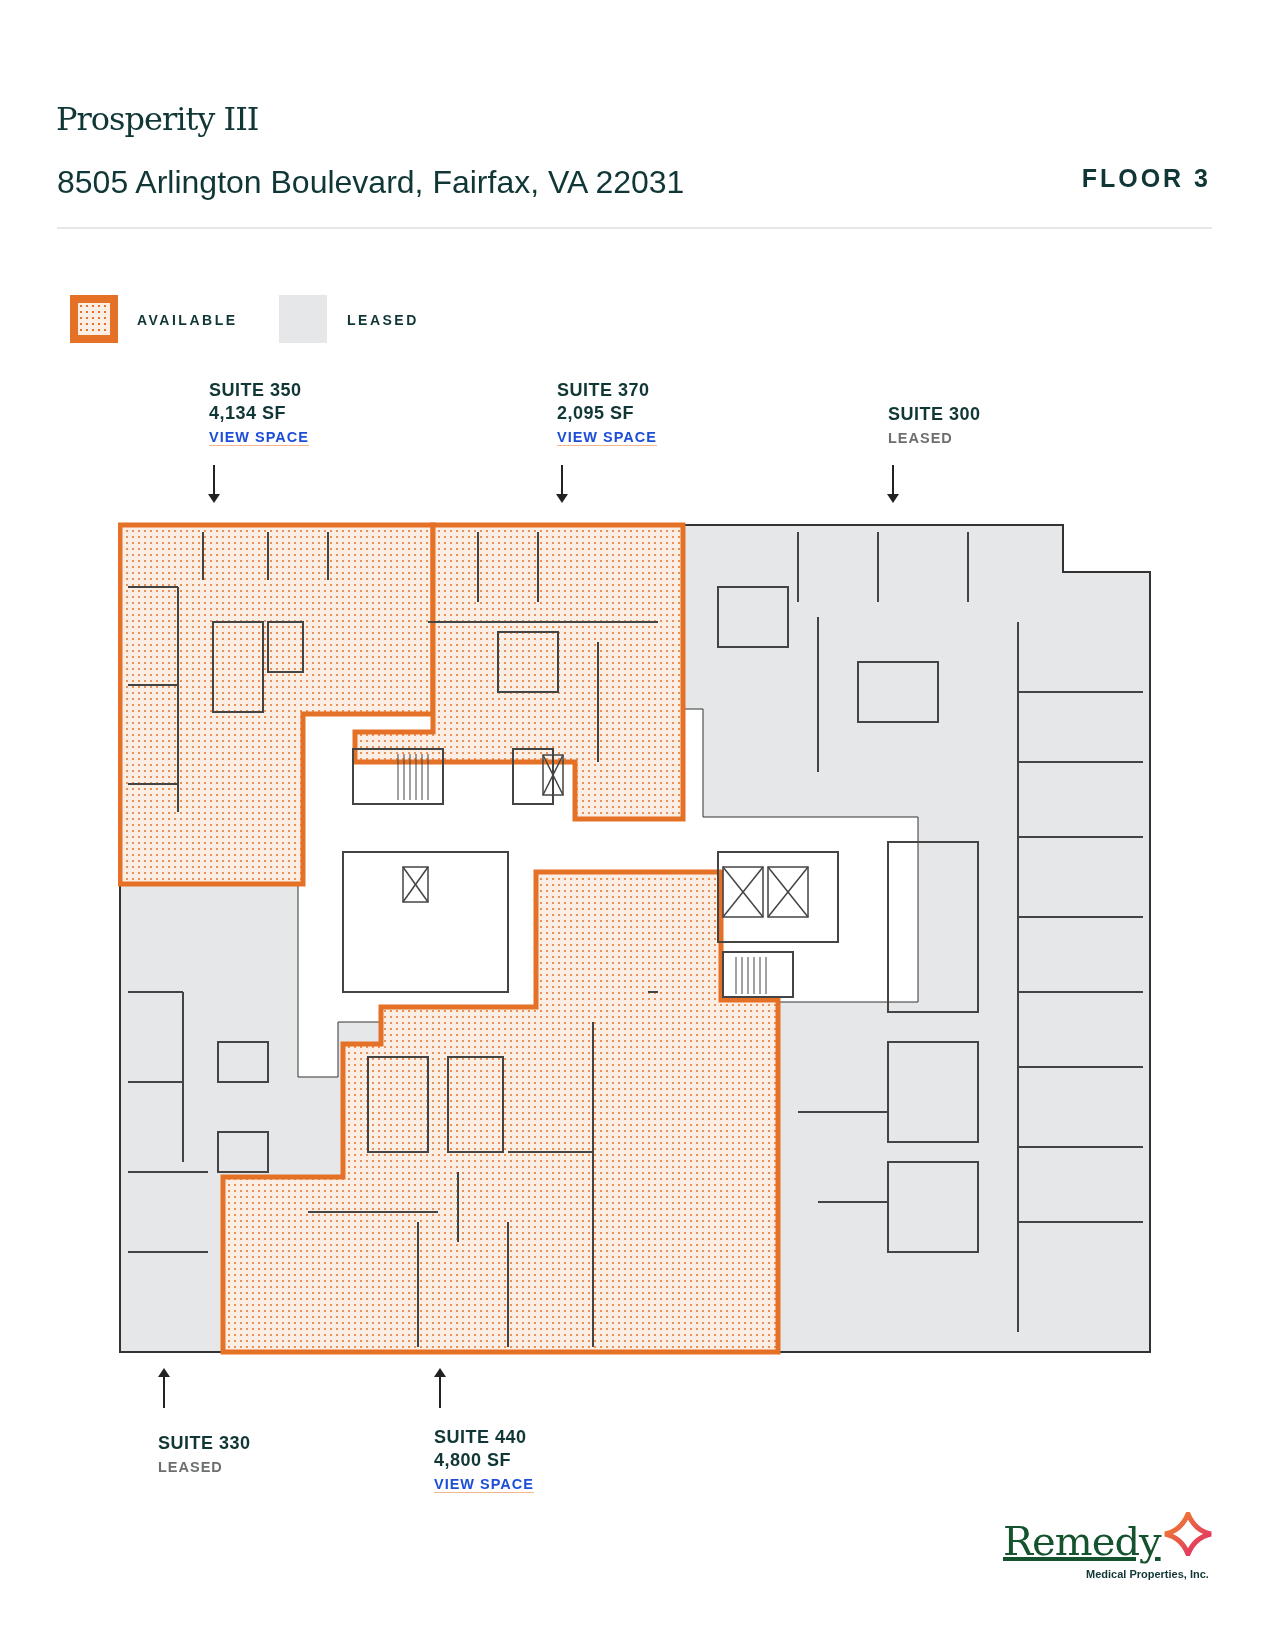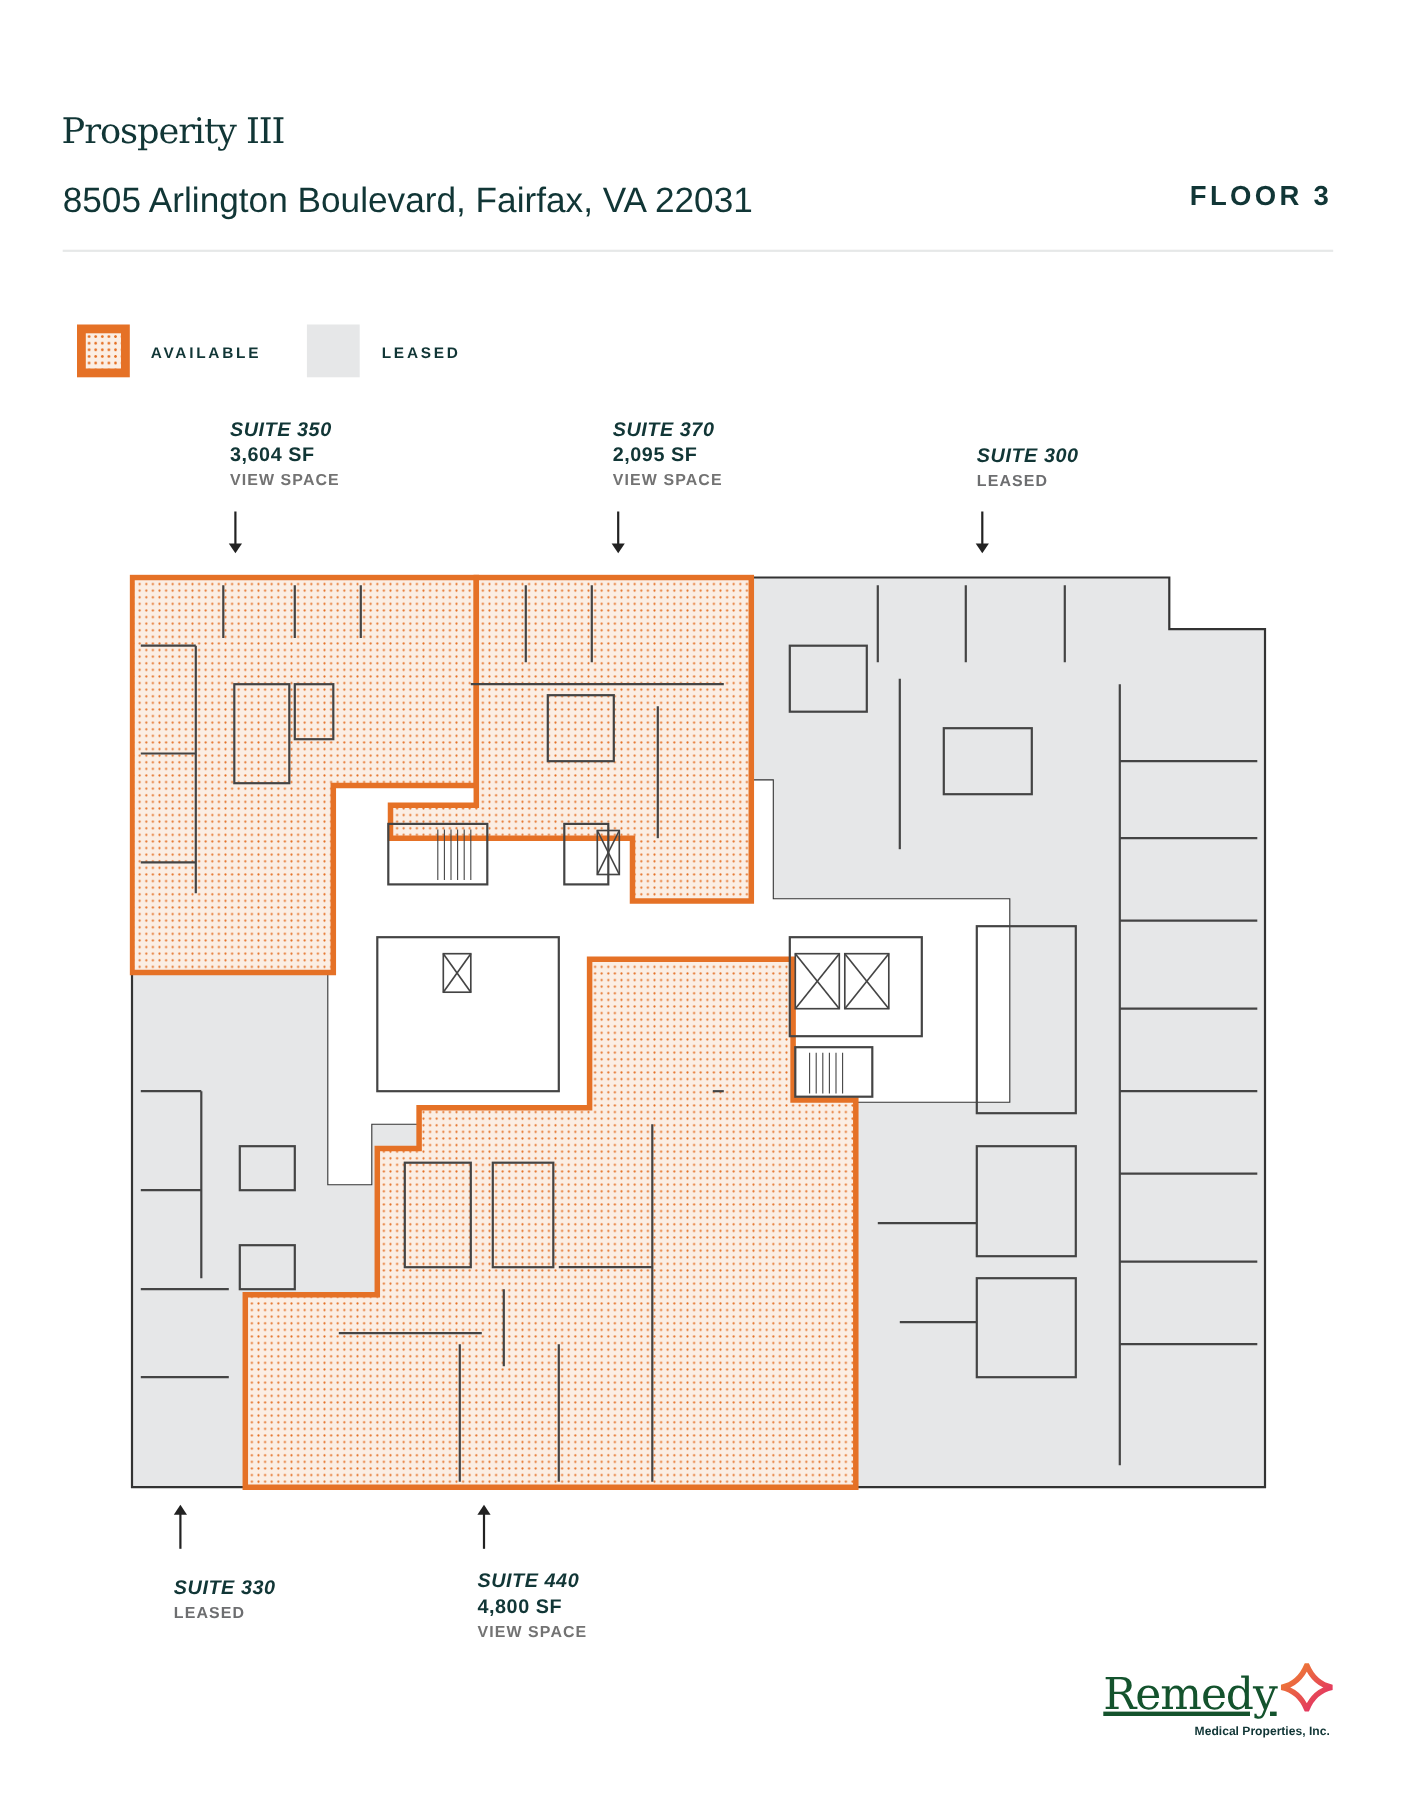--- a/index.html
+++ b/index.html
@@ -7,23 +7,23 @@
   .abs{position:absolute;}
   .title{left:56px;top:100px;font-family:"DejaVu Serif","Liberation Serif",serif;font-size:32px;letter-spacing:-1px;color:#113636;font-weight:normal;}
   .address{left:57px;top:164px;font-size:32px;color:#113636;}
   .floor{right:64px;top:164px;font-size:25px;font-weight:bold;letter-spacing:3px;color:#113636;margin-left:16px;}
   .divider{left:57px;top:227px;width:1155px;height:2px;background:#e6e8e8;}
   .legend-box{width:48px;height:48px;}
   .avail-box{left:70px;top:295px;background:#e57126;box-sizing:border-box;padding:8px;}
   .avail-box .inner{width:100%;height:100%;background-color:#fbeee4;background-image:radial-gradient(#e57126 1.1px,transparent 1.3px);background-size:6px 6px;}
   .leased-box{left:279px;top:295px;background:#e6e7e8;}
   .legend-label{font-size:14px;font-weight:bold;letter-spacing:2.5px;color:#113636;top:312px;}
-  .suite-label{font-size:18px;font-weight:bold;color:#113636;line-height:23px;letter-spacing:0.5px;font-style:italic;}
+  .suite-label{font-size:18px;font-weight:bold;color:#113636;line-height:23px;letter-spacing:0.5px;}
   .suite-sub{font-size:18px;font-weight:bold;color:#113636;line-height:23px;letter-spacing:0.5px;}
-  .view-link{font-size:14.5px;font-weight:bold;color:#737373;letter-spacing:1px;text-decoration-color:#f2b78e;text-underline-offset:3px;display:inline-block;margin-top:4px;cursor:pointer;}
+  .view-link{font-size:14.5px;font-weight:bold;color:#1d4ed8;letter-spacing:1px;text-decoration:underline;text-decoration-color:#f2b78e;text-underline-offset:3px;display:inline-block;margin-top:4px;cursor:pointer;}
   .leased-tag{font-size:14.5px;font-weight:bold;color:#6d6e70;letter-spacing:1px;display:inline-block;margin-top:4px;}
   .arrow{width:2px;background:#222;}
   .arrow.down::after{content:"";position:absolute;left:-5px;bottom:-2px;border-left:6px solid transparent;border-right:6px solid transparent;border-top:9px solid #222;}
   .arrow.up::before{content:"";position:absolute;left:-5px;top:-2px;border-left:6px solid transparent;border-right:6px solid transparent;border-bottom:9px solid #222;}
   .plan{left:118px;top:522px;}
   .logo{left:1003px;top:1518px;}
   .logo-word{font-family:"DejaVu Serif","Liberation Serif",serif;font-size:40px;color:#14532d;letter-spacing:-1px;text-decoration:underline;}
   .logo-sub{position:absolute;left:83px;top:50px;font-size:11px;font-weight:bold;color:#113636;white-space:nowrap;}
 </style>
 </head>
@@ -38,21 +38,21 @@
   <div class="abs legend-box avail-box">
       <div class="inner"></div>
     </div>
   <div class="abs legend-label" style="left:137px;">AVAILABLE</div>
   <div class="abs legend-box leased-box"></div>
   <div class="abs legend-label" style="left:347px;">LEASED</div>
 </div>
 
 <div class="abs" style="left:209px;top:379px;">
   <div class="suite-label">SUITE 350</div>
-  <div class="suite-sub">3,604 SF</div>
+  <div class="suite-sub">4,134 SF</div>
   <a class="view-link">VIEW SPACE</a>
 </div>
 <div class="abs arrow down" style="left:213px;top:465px;height:36px;"></div>
 
 <div class="abs" style="left:557px;top:379px;">
   <div class="suite-label">SUITE 370</div>
   <div class="suite-sub">2,095 SF</div>
   <a class="view-link">VIEW SPACE</a>
 </div>
 <div class="abs arrow down" style="left:561px;top:465px;height:36px;"></div>

